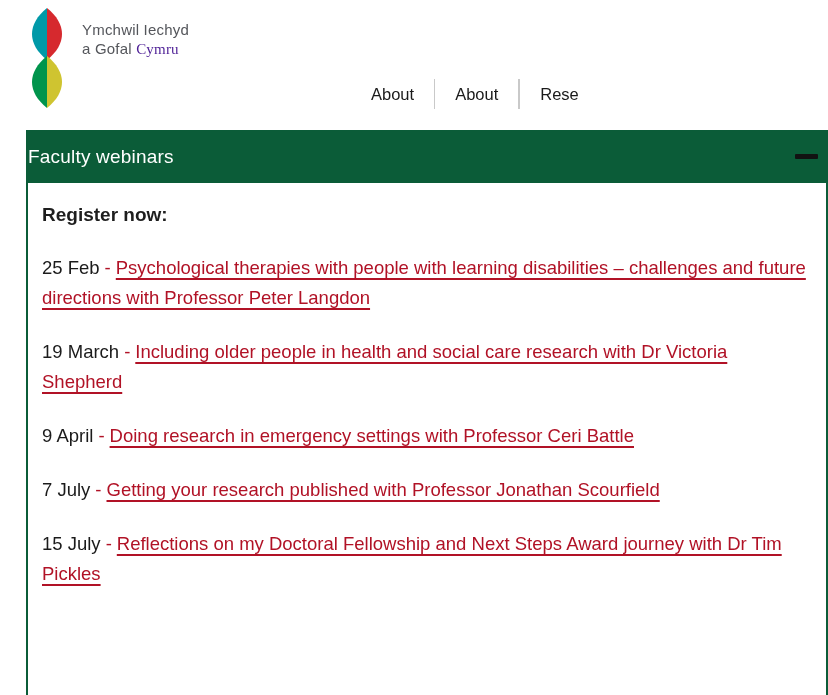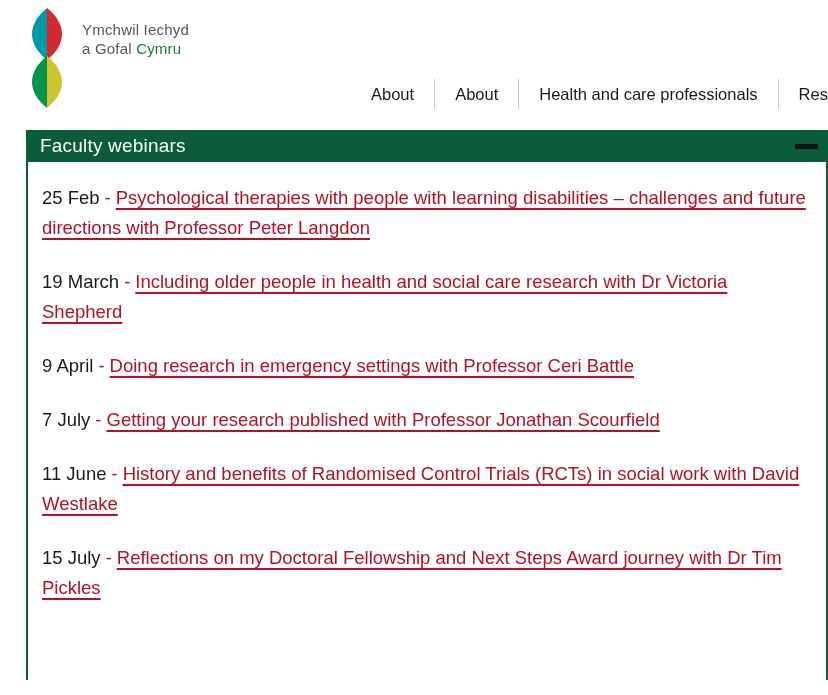--- a/index.html
+++ b/index.html
@@ -31,21 +31,21 @@
   }
   .logo-mark { width: 38px; height: 100px; flex: 0 0 auto; }
   .logo-text { margin-left: 16px; padding-top: 12px; }
   .logo-text .welsh, .logo-text .english {
     color: #54565B;
     font-size: 15px;
     line-height: 19px;
     letter-spacing: 0.2px;
   }
   .logo-text .welsh { margin-bottom: 12px; }
-  .accent-red { color: #15803d; }
+  .accent-red { color: #4c1d95; font-family: Liberation Serif, serif; }
 
   .nav {
     position: absolute;
     left: 351px;
     top: 79px;
     display: flex;
     align-items: center;
     white-space: nowrap;
   }
   .nav-item {
@@ -57,26 +57,26 @@
   .nav-sep {
     width: 1px;
     height: 30px;
     background: #C9C9C9;
   }
 
   
   .accordion-bar {
     margin-left: 26px;
     width: 802px;
-    height: 32px;
+    height: 53px;
     background: #0B5C38;
     display: flex;
     align-items: center;
     box-sizing: border-box;
-    padding-left: 14px;
+    padding-left: 2px;
     cursor: pointer;
   }
   .accordion-title {
     color: #ffffff;
     font-size: 19px;
     font-weight: 500;
     letter-spacing: 0.2px;
   }
   .collapse-btn {
     margin-left: auto;
@@ -150,51 +150,48 @@
         <div><span>a Gofal </span><span class="accent-red">Cymru</span></div>
       </div>
     </div>
   </div>
 
   <nav class="nav">
     <span class="nav-item">About</span>
     <span class="nav-sep"></span>
     <span class="nav-item">About</span>
     <span class="nav-sep"></span>
-    <span class="nav-item">Health and care professionals</span>
     <span class="nav-sep"></span>
     <span class="nav-item">Rese</span>
   </nav>
 </div>
 
 <div class="accordion-bar">
   <span class="accordion-title">Faculty webinars</span>
   <button class="collapse-btn">
     <span class="minus-glyph"></span>
   </button>
 </div>
 
 <div class="panel">
+  <h2 class="register-heading">Register now:</h2>
 
   <p class="webinar-item">
     <span class="webinar-date">25 Feb</span><span class="webinar-sep">-</span><a class="webinar-link">Psychological therapies with people with learning disabilities – challenges and future directions with Professor Peter Langdon</a>
   </p>
 
   <p class="webinar-item">
     <span class="webinar-date">19 March</span><span class="webinar-sep">-</span><a class="webinar-link">Including older people in health and social care research with Dr Victoria Shepherd</a>
   </p>
 
   <p class="webinar-item">
     <span class="webinar-date">9 April</span><span class="webinar-sep">-</span><a class="webinar-link">Doing research in emergency settings with Professor Ceri Battle</a>
   </p>
 
   <p class="webinar-item">
     <span class="webinar-date">7 July</span><span class="webinar-sep">-</span><a class="webinar-link">Getting your research published with Professor Jonathan Scourfield</a>
   </p>
 
-  <p class="webinar-item">
-    <span class="webinar-date">11 June</span><span class="webinar-sep">-</span><a class="webinar-link">History and benefits of Randomised Control Trials (RCTs) in social work with David Westlake</a>
-  </p>
 
   <p class="webinar-item">
     <span class="webinar-date">15 July</span><span class="webinar-sep">-</span><a class="webinar-link">Reflections on my Doctoral Fellowship and Next Steps Award journey with Dr Tim Pickles</a>
   </p>
 </div>
 
 </body></html>

